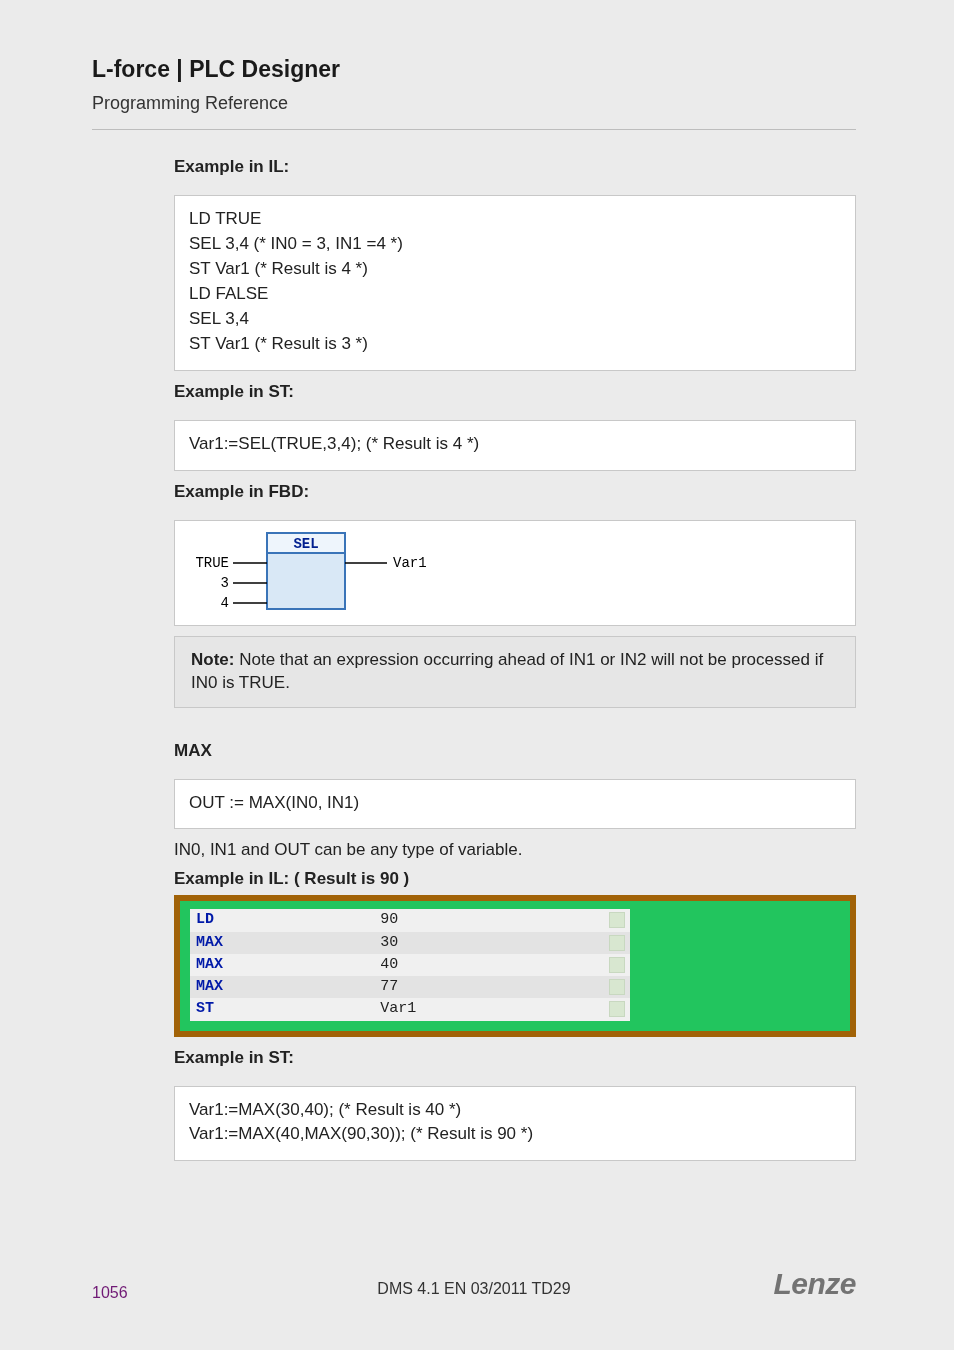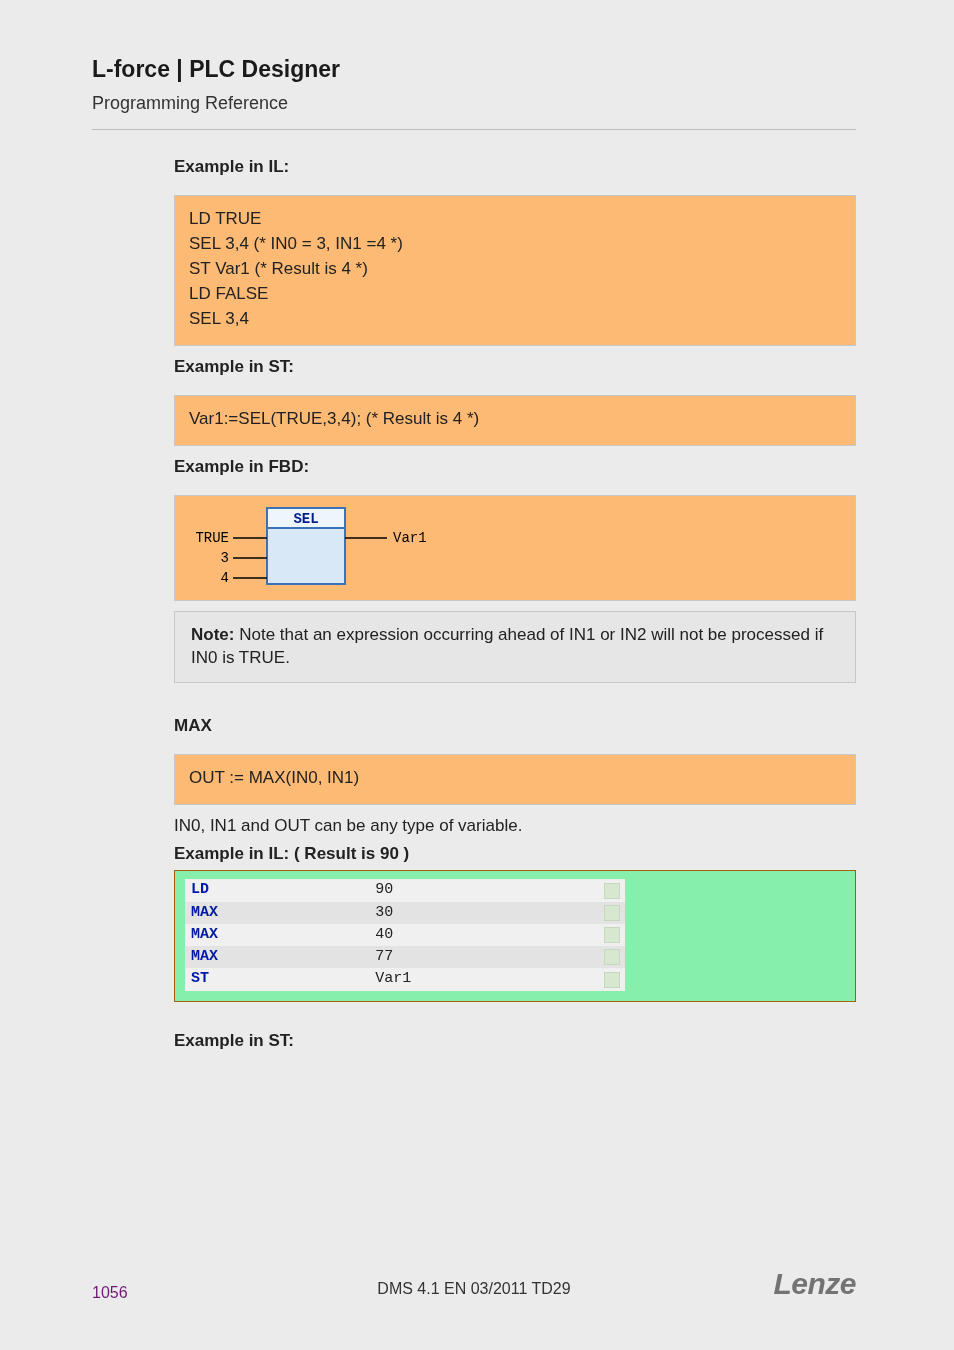--- a/index.html
+++ b/index.html
@@ -37,21 +37,21 @@
     padding-left: 82px;
     padding-right: 0;
   }
   .label {
     font-weight: 700;
     margin-bottom: 4px;
     margin-top: 6px;
   }
   .box {
     border: 1px solid #c8c8c8;
-    background: #fdba74;
+    background: #ffffff;
     padding: 10px 14px 12px 14px;
     margin-bottom: 10px;
     margin-top: 16px;
   }
   .box p { margin: 2px 0; }
   .note-box {
     border: 1px solid #c8c8c8;
     background: #e6e6e6;
     padding: 12px 16px;
     margin: 4px 0 32px 0;
@@ -66,24 +66,24 @@
   .tight { margin-bottom: 4px; }
 
   
   .fbd-wrap {
     padding: 10px 6px 8px 6px;
   }
   .fbd-svg { display: block; }
 
   
   .il-table-wrap {
-    border: 1px solid #a16207;
-    background: #86efac;
+    border: 6px solid #a16207;
+    background: #22c55e;
     padding: 8px 10px 10px 10px;
-    margin-bottom: 28px;
+    margin-bottom: 10px;
   }
   .il-table { border-collapse: collapse; width: 440px; }
   .il-table tr { }
   .il-table td {
     font-family: "Courier New", monospace;
     font-size: 15px;
     padding: 1px 6px;
     vertical-align: middle;
     height: 22px;
   }
@@ -140,20 +140,21 @@
 
   <div class="content">
 
     <div class="label">Example in IL:</div>
     <div class="box">
       <p>LD  TRUE</p>
       <p>SEL 3,4   (* IN0 = 3, IN1 =4 *)</p>
       <p>ST  Var1  (* Result is 4 *)</p>
       <p>LD  FALSE</p>
       <p>SEL 3,4</p>
+      <p>ST  Var1  (* Result is 3 *)</p>
     </div>
 
     <div class="label">Example in ST:</div>
     <div class="box">
       <p>Var1:=SEL(TRUE,3,4); (* Result is 4 *)</p>
     </div>
 
     <div class="label">Example in FBD:</div>
     <div class="box fbd-wrap">
       <svg class="fbd-svg" width="280" height="86" viewBox="0 0 280 86">
@@ -223,20 +224,24 @@
           <td class="arg">Var1</td>
           <td class="marker">
                 <div class="sq"></div>
               </td>
         </tr>
       </tbody>
         </table>
     </div>
 
     <div class="label">Example in ST:</div>
+    <div class="box">
+      <p>Var1:=MAX(30,40); (* Result is 40 *)</p>
+      <p>Var1:=MAX(40,MAX(90,30)); (* Result is 90 *)</p>
+    </div>
 
   </div>
 
   <div class="footer">
     <div class="page-num">1056</div>
     <div class="footer-center">DMS 4.1 EN 03/2011 TD29</div>
     <div class="logo">Lenze</div>
   </div>
 
 </div>

